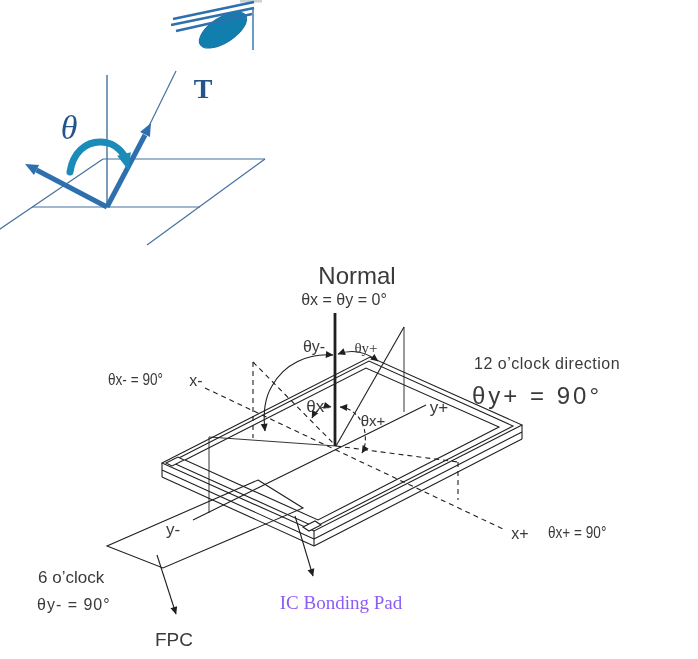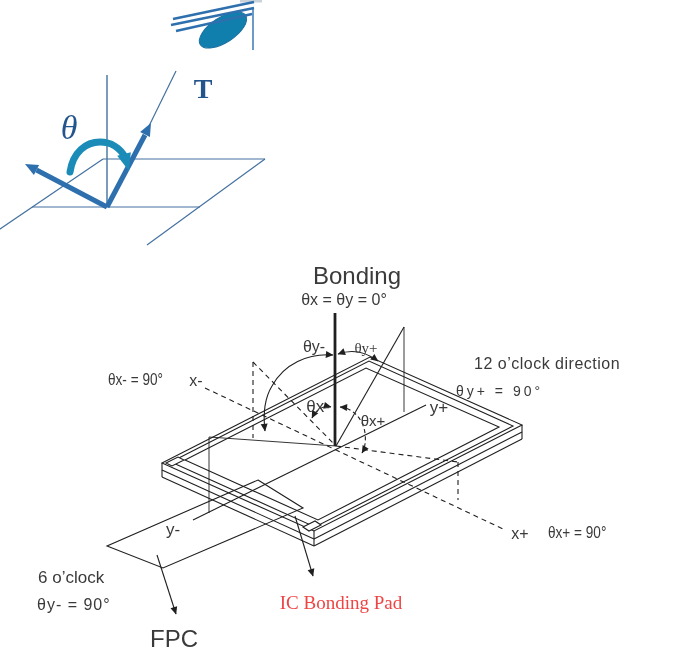--- a/index.html
+++ b/index.html
@@ -104,39 +104,39 @@
       <path stroke-dasharray="4,3" d="M 340,407 C 353,408 363,419 365,433 C 366,441 365,448 362,453" marker-start="url(#ahS)" marker-end="url(#ahE)"></path>
 
       <line x1="157" y1="555" x2="176" y2="614" marker-end="url(#ahE)"></line>
       <line x1="295" y1="516" x2="313" y2="576" marker-end="url(#ahE)"></line>
     </g>
   </svg>
 
   <div class="lbl serif blue c" style="left:69px;top:128px;font-size:34px;font-style:italic;">θ</div>
   <div class="lbl serif blue c" style="left:203px;top:89px;font-size:28px;font-weight:700;">T</div>
 
-  <div class="lbl c" style="left:357px;top:276px;font-size:24px;">Bonding</div>
+  <div class="lbl c" style="left:357px;top:276px;font-size:24px;">Normal</div>
   <div class="lbl c" style="left:344px;top:300px;font-size:16px;">θx = θy = 0°</div>
 
   <div class="lbl c" style="left:314px;top:347px;font-size:16px;">θy-</div>
   <div class="lbl c" style="left:366px;top:348px;font-size:15px;font-family:Liberation Serif, serif;">θy+</div>
 
   <div class="lbl" style="left:474px;top:356px;font-size:16px;letter-spacing:.5px;">12 o’clock direction</div>
-  <div class="lbl" style="left:456px;top:384px;font-size:14px;letter-spacing:3px;">θy+ = 90°</div>
+  <div class="lbl" style="left:472px;top:384px;font-size:24px;letter-spacing:3px;">θy+ = 90°</div>
 
   <div class="lbl sqz" style="left:108px;top:371px;font-size:17px;">θx- = 90°</div>
   <div class="lbl c" style="left:196px;top:381px;font-size:16px;">x-</div>
 
   <div class="lbl c" style="left:318px;top:406px;font-size:17px;">θx-</div>
   <div class="lbl c" style="left:373px;top:420px;font-size:15px;">θx+</div>
 
   <div class="lbl c" style="left:439px;top:407px;font-size:17px;">y+</div>
   <div class="lbl c" style="left:173px;top:529px;font-size:17px;">y-</div>
   <div class="lbl c" style="left:520px;top:534px;font-size:16px;">x+</div>
   <div class="lbl sqz" style="left:548px;top:524px;font-size:17px;">θx+ = 90°</div>
 
   <div class="lbl" style="left:38px;top:569px;font-size:17px;text-align:right;">6 o’clock</div>
   <div class="lbl" style="left:37px;top:597px;font-size:16px;letter-spacing:1px;">θy- = 90°</div>
 
-  <div class="lbl c" style="left:174px;top:639px;font-size:24px;">FPC</div>
-  <div class="lbl serif c" style="left:341px;top:602px;font-size:19px;color:#ef4444;">IC Bonding Pad</div>
+  <div class="lbl c" style="left:174px;top:639px;font-size:19px;">FPC</div>
+  <div class="lbl serif c" style="left:341px;top:602px;font-size:19px;color:#8b5cf6;">IC Bonding Pad</div>
 
 </div>
 
 </body></html>

